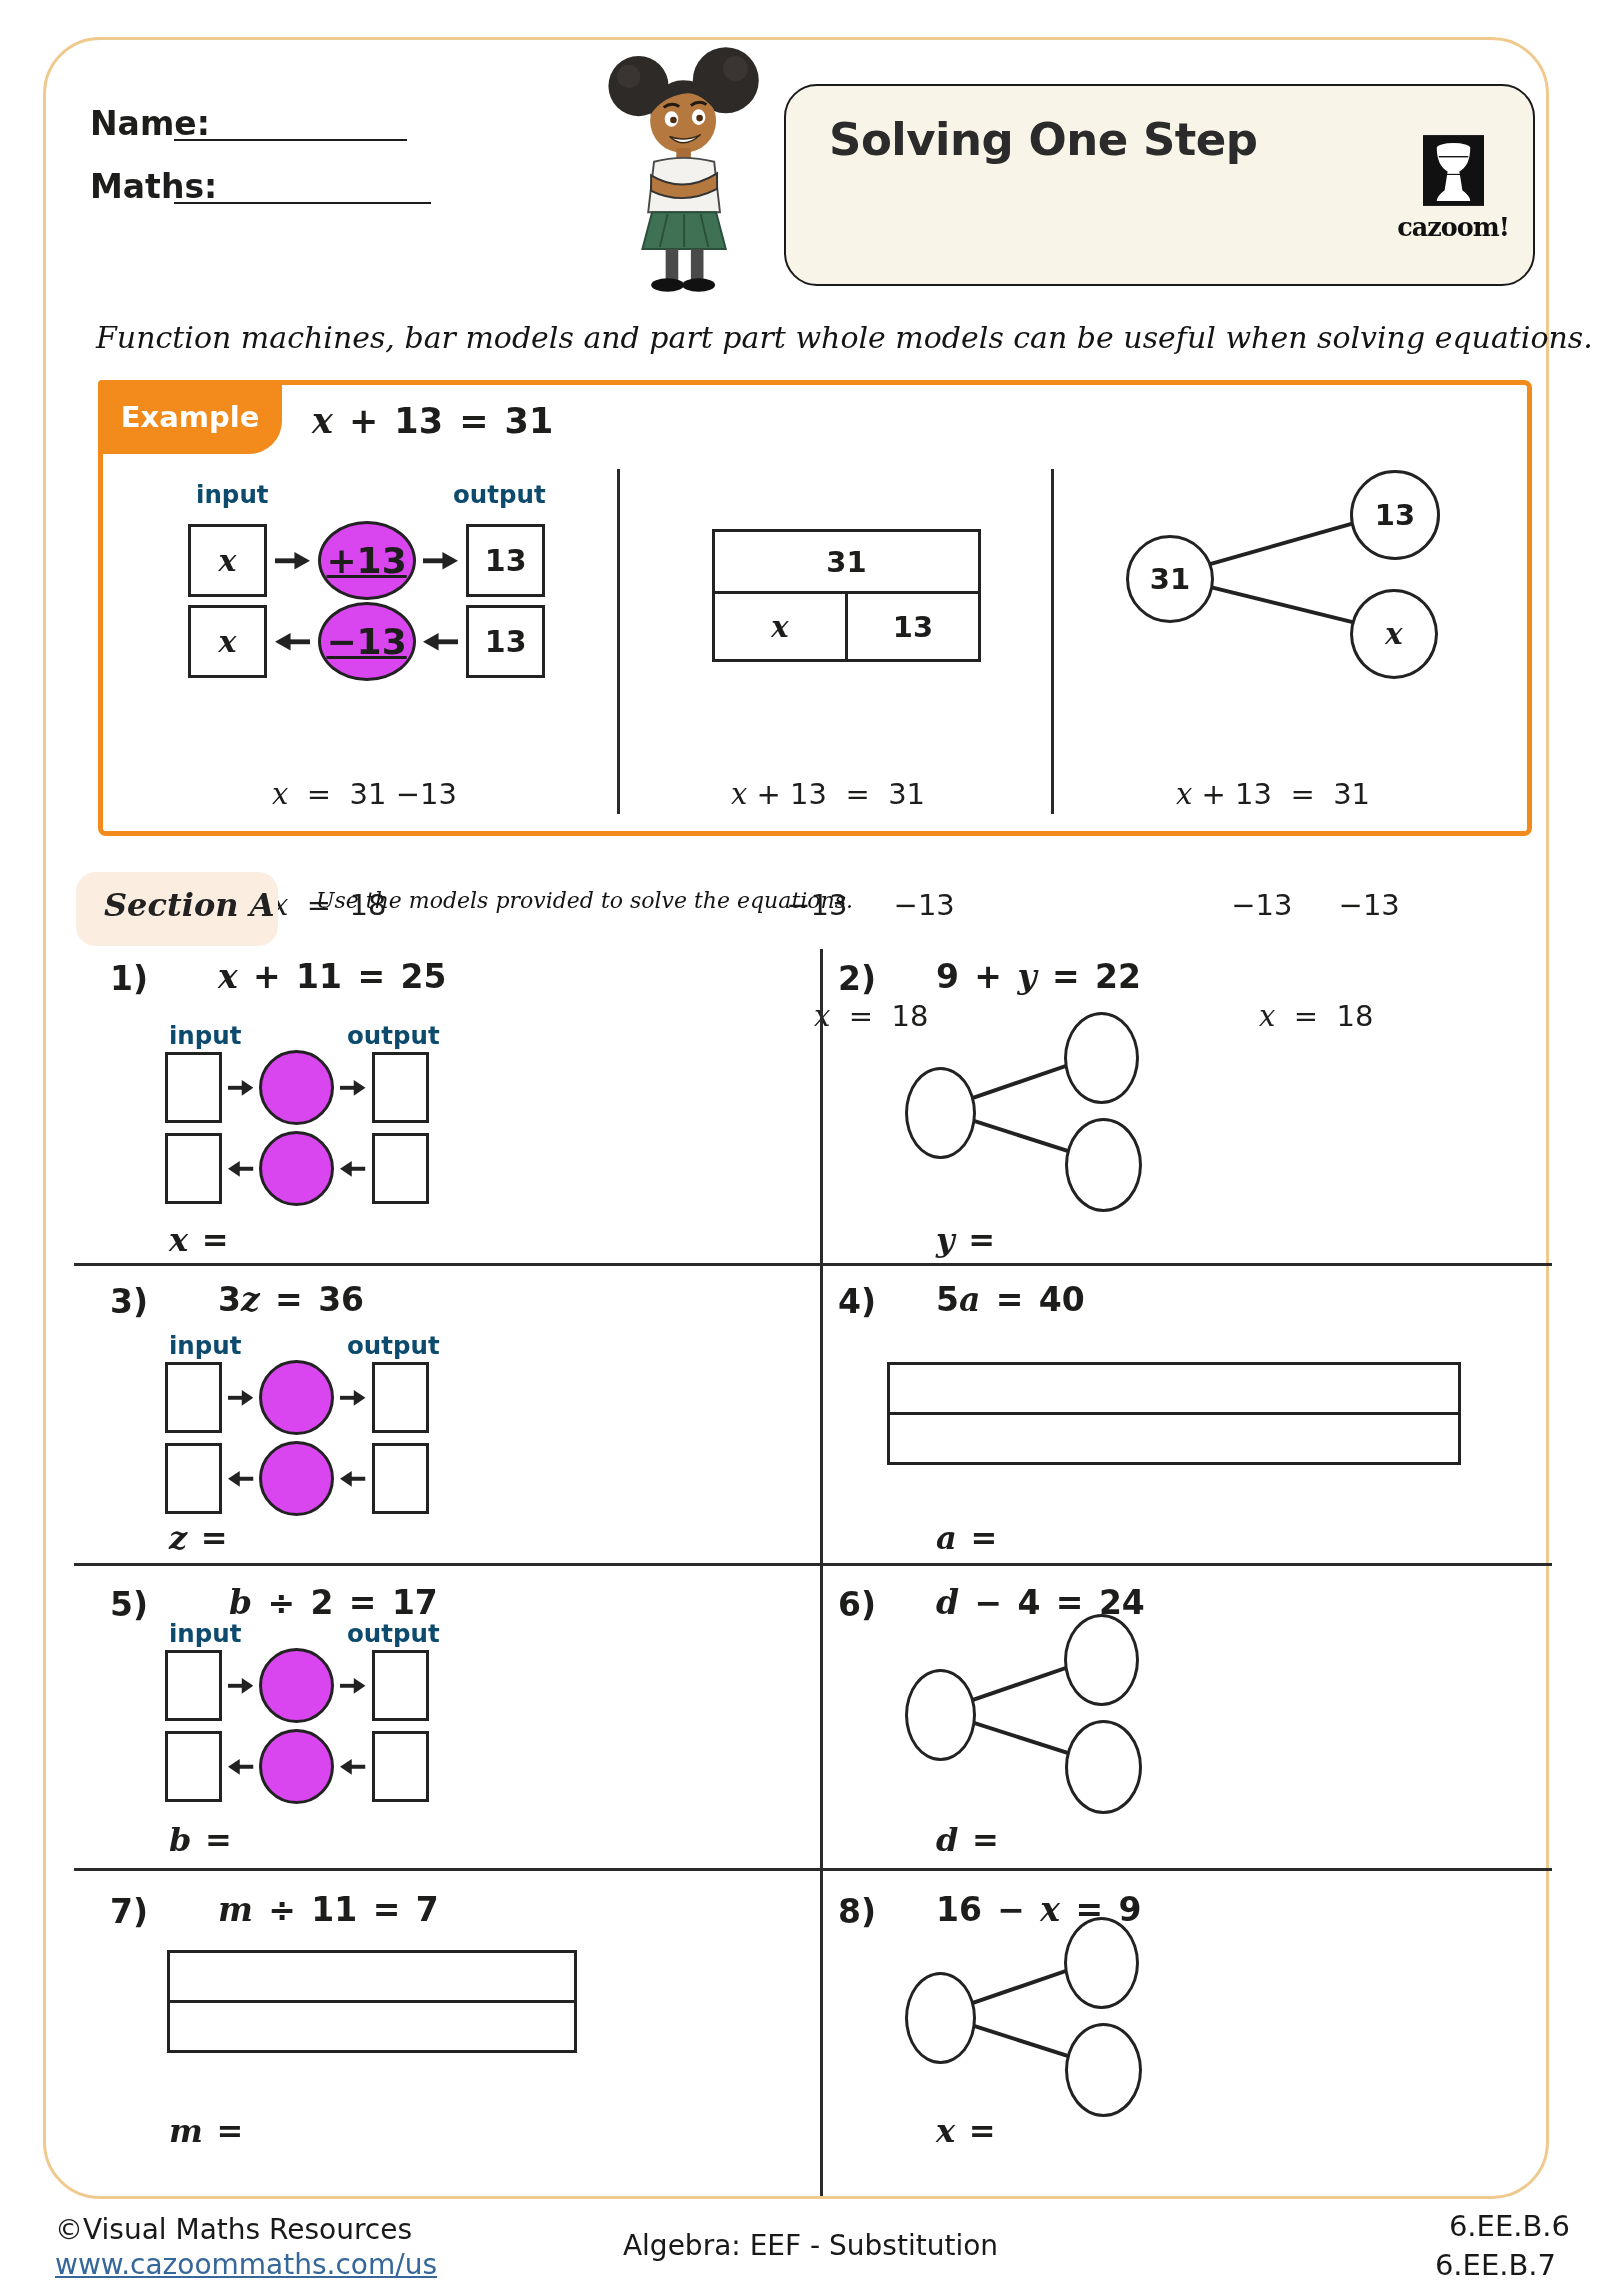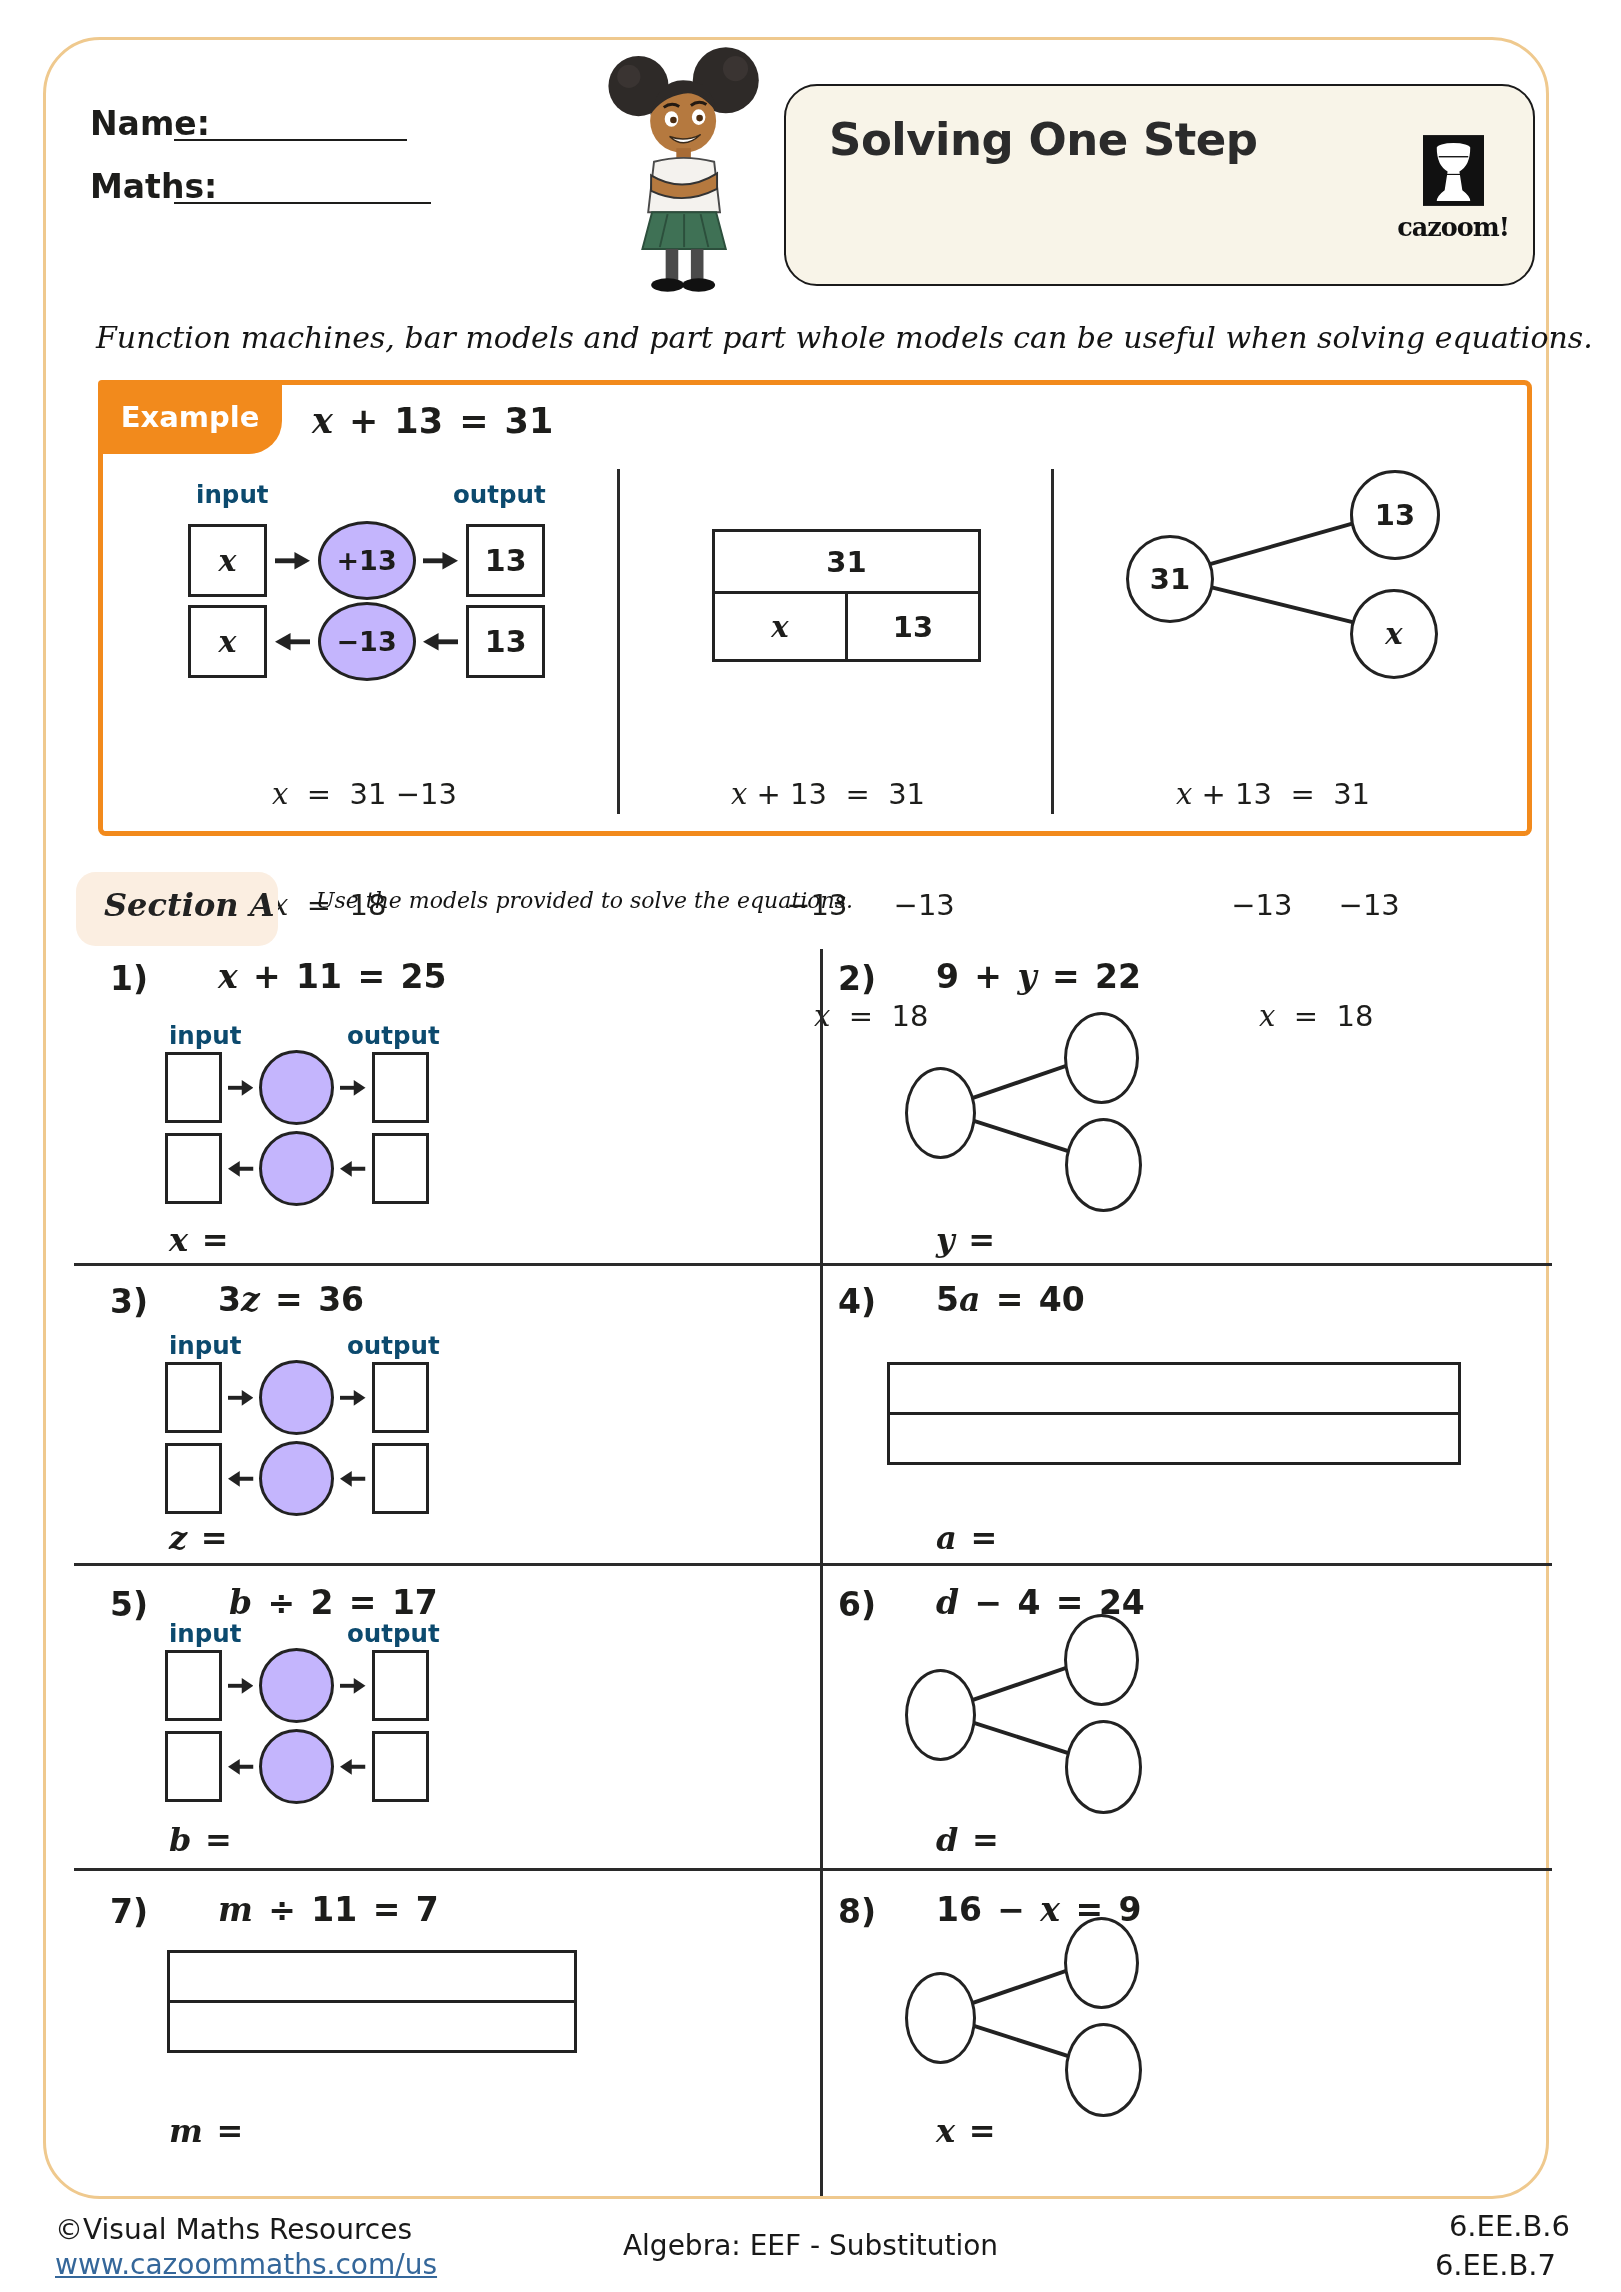--- a/index.html
+++ b/index.html
@@ -18,21 +18,21 @@
   
   .exbox{left:98px;top:380px;width:1424px;height:446px;border:5.9px solid #F28A1C;border-radius:7.8px;background:#fff;}
   .extab{left:98px;top:380px;width:184px;height:74px;background:#F28A1C;color:#fff;font-weight:bold;font-size:29px;
          border-radius:3.9px 0 33px 0;display:flex;align-items:center;justify-content:center;}
   .eq{font-size:33px;font-weight:bold;white-space:pre;word-spacing:3.9px;color:#1d1d1b;}
   .var{font-family:"DejaVu Serif",serif;font-style:italic;}
   .vdiv{width:2.9px;background:#2a2a2a;}
   .hdiv{height:2.9px;background:#2a2a2a;}
   .mlab{font-weight:bold;font-size:24.5px;color:#0c4a6e;}
   .box{border:3.9px solid #222;background:#fff;display:flex;align-items:center;justify-content:center;font-weight:bold;font-size:30px;}
-  .ell{border:3.9px solid #222;border-radius:50%;background:#c4b5fd;display:flex;align-items:center;justify-content:center;font-weight:bold;font-size:27px;}
+  .ell{border:3.9px solid #222;border-radius:50%;background:#d946ef;display:flex;align-items:center;justify-content:center;font-weight:bold;font-size:36px;text-decoration:underline;}
   .fmrow{display:flex;align-items:center;}
   .fmrow > *{margin-right:5.9px;}
   .fmrow > *:last-child{margin-right:0;}
   .exrow > *{margin-right:7.8px;}
   .exrow > *:last-child{margin-right:0;}
   .work{font-weight:normal;font-size:29px;line-height:37px;white-space:pre;color:#1d1d1b;}
   .num{font-size:33px;font-weight:bold;}
   .ans{font-size:32px;font-weight:bold;}
   .ans .eqsign{margin-left:13.7px;}
   

